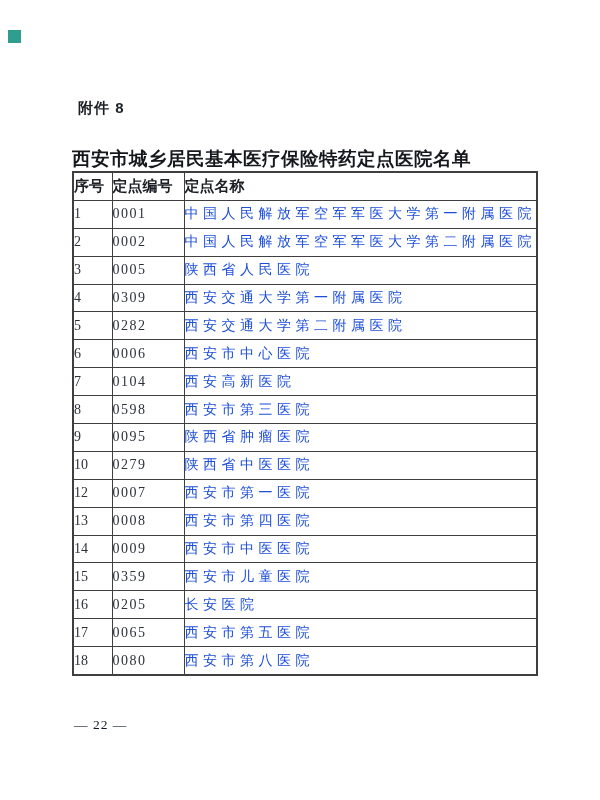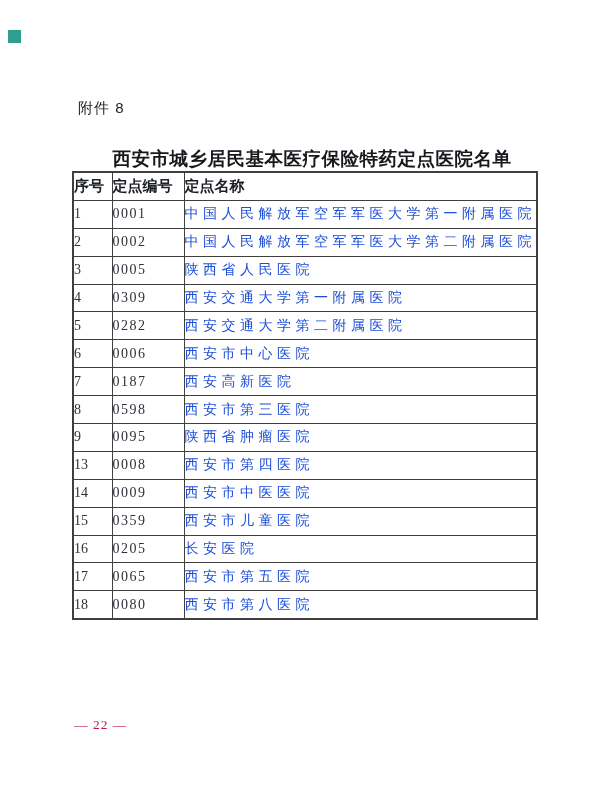--- a/index.html
+++ b/index.html
@@ -26,31 +26,31 @@
     top: 30px;
     width: 13px;
     height: 13px;
     background: #2f9e8f;
   }
   .attachment-label {
     position: absolute;
     left: 78px;
     top: 99px;
     font-family: "Liberation Sans", sans-serif;
-    font-weight: normal;
+    font-weight: bold;
     font-size: 15px;
     color: #1c2025;
     letter-spacing: 1px;
   }
   .doc-title {
     position: absolute;
     left: 72px;
     top: 146px;
     width: 480px;
-    text-align: center;
+    text-align: left;
     font-family: "Liberation Sans", sans-serif;
     font-weight: bold;
     font-size: 18.5px;
     color: #15181c;
     letter-spacing: 0.5px;
     white-space: nowrap;
   }
   table.hospital-table {
     position: absolute;
     left: 72px;
@@ -88,21 +88,21 @@
   td.col-name {
     font-size: 14px;
     letter-spacing: 4.5px;
     color: #1d4ed8;
   }
   .page-number {
     position: absolute;
     left: 74px;
     top: 717px;
     font-size: 13.5px;
-    color: #be185d;
+    color: #0f172a;
     letter-spacing: 1px;
   }
 </style>
 </head>
 <body>
 
 <div class="page">
 
   <div class="accent-marker"></div>
 
@@ -149,34 +149,44 @@
           <td class="col-code">0282</td>
           <td class="col-name">西安交通大学第二附属医院</td>
         </tr>
         <tr>
           <td class="col-idx">6</td>
           <td class="col-code">0006</td>
           <td class="col-name">西安市中心医院</td>
         </tr>
         <tr>
           <td class="col-idx">7</td>
-          <td class="col-code">0187</td>
+          <td class="col-code">0104</td>
           <td class="col-name">西安高新医院</td>
         </tr>
         <tr>
           <td class="col-idx">8</td>
           <td class="col-code">0598</td>
           <td class="col-name">西安市第三医院</td>
         </tr>
         <tr>
           <td class="col-idx">9</td>
           <td class="col-code">0095</td>
           <td class="col-name">陕西省肿瘤医院</td>
         </tr>
         <tr>
+          <td class="col-idx">10</td>
+          <td class="col-code">0279</td>
+          <td class="col-name">陕西省中医医院</td>
+        </tr>
+        <tr>
+          <td class="col-idx">12</td>
+          <td class="col-code">0007</td>
+          <td class="col-name">西安市第一医院</td>
+        </tr>
+        <tr>
           <td class="col-idx">13</td>
           <td class="col-code">0008</td>
           <td class="col-name">西安市第四医院</td>
         </tr>
         <tr>
           <td class="col-idx">14</td>
           <td class="col-code">0009</td>
           <td class="col-name">西安市中医医院</td>
         </tr>
         <tr>

